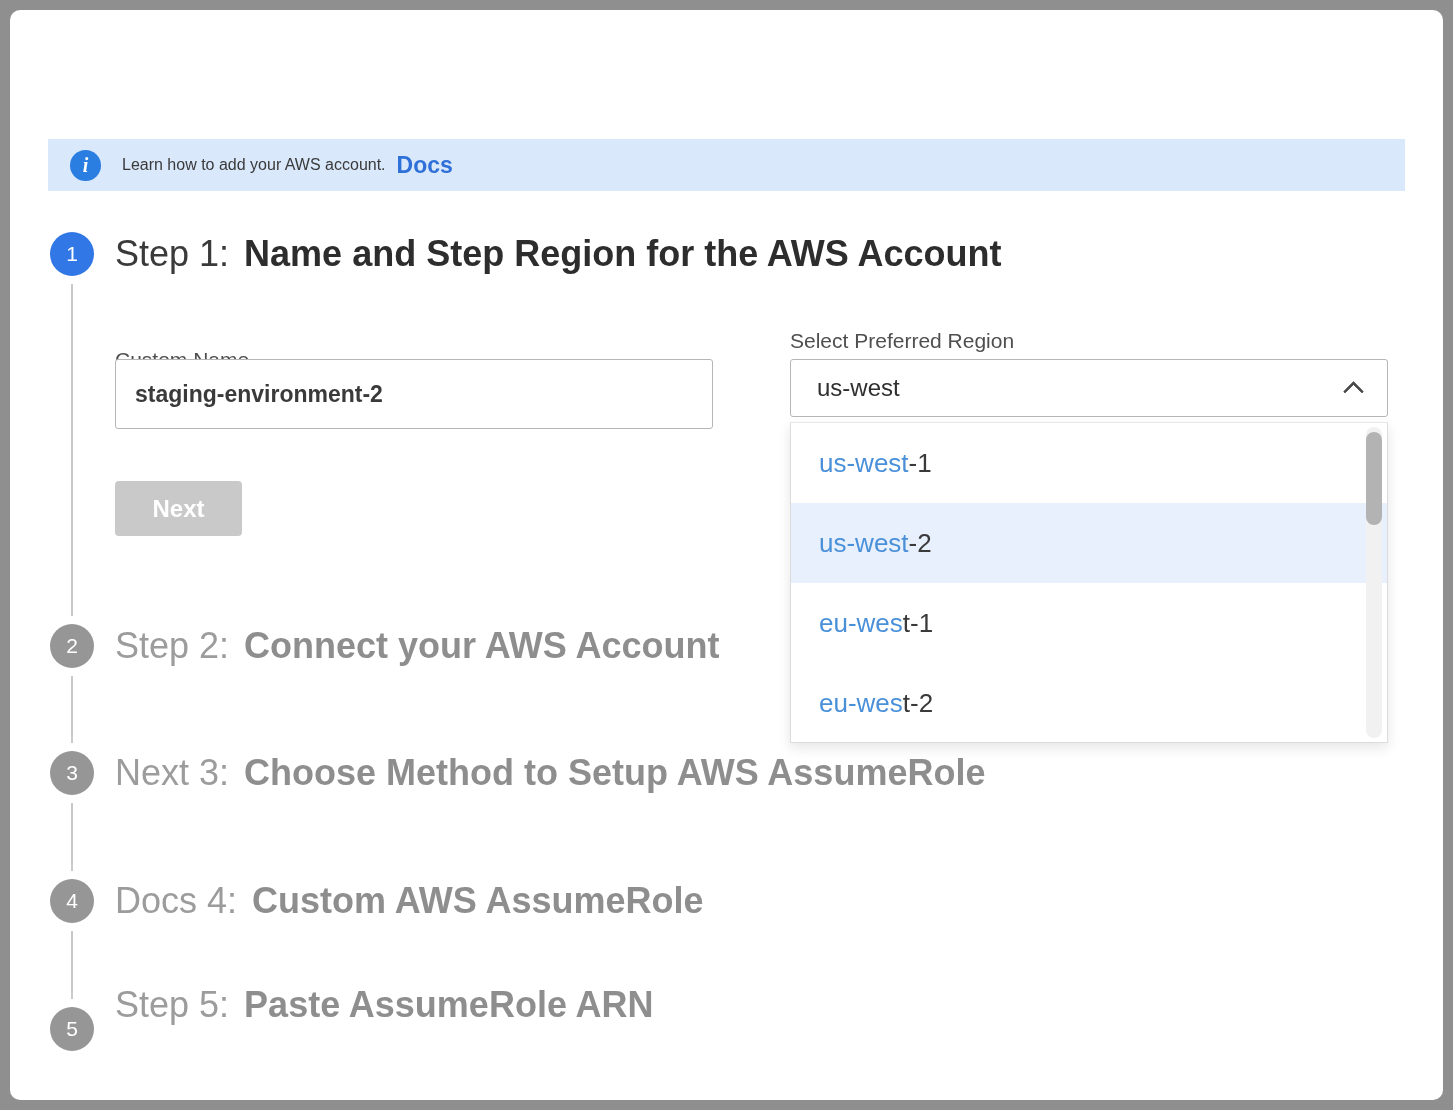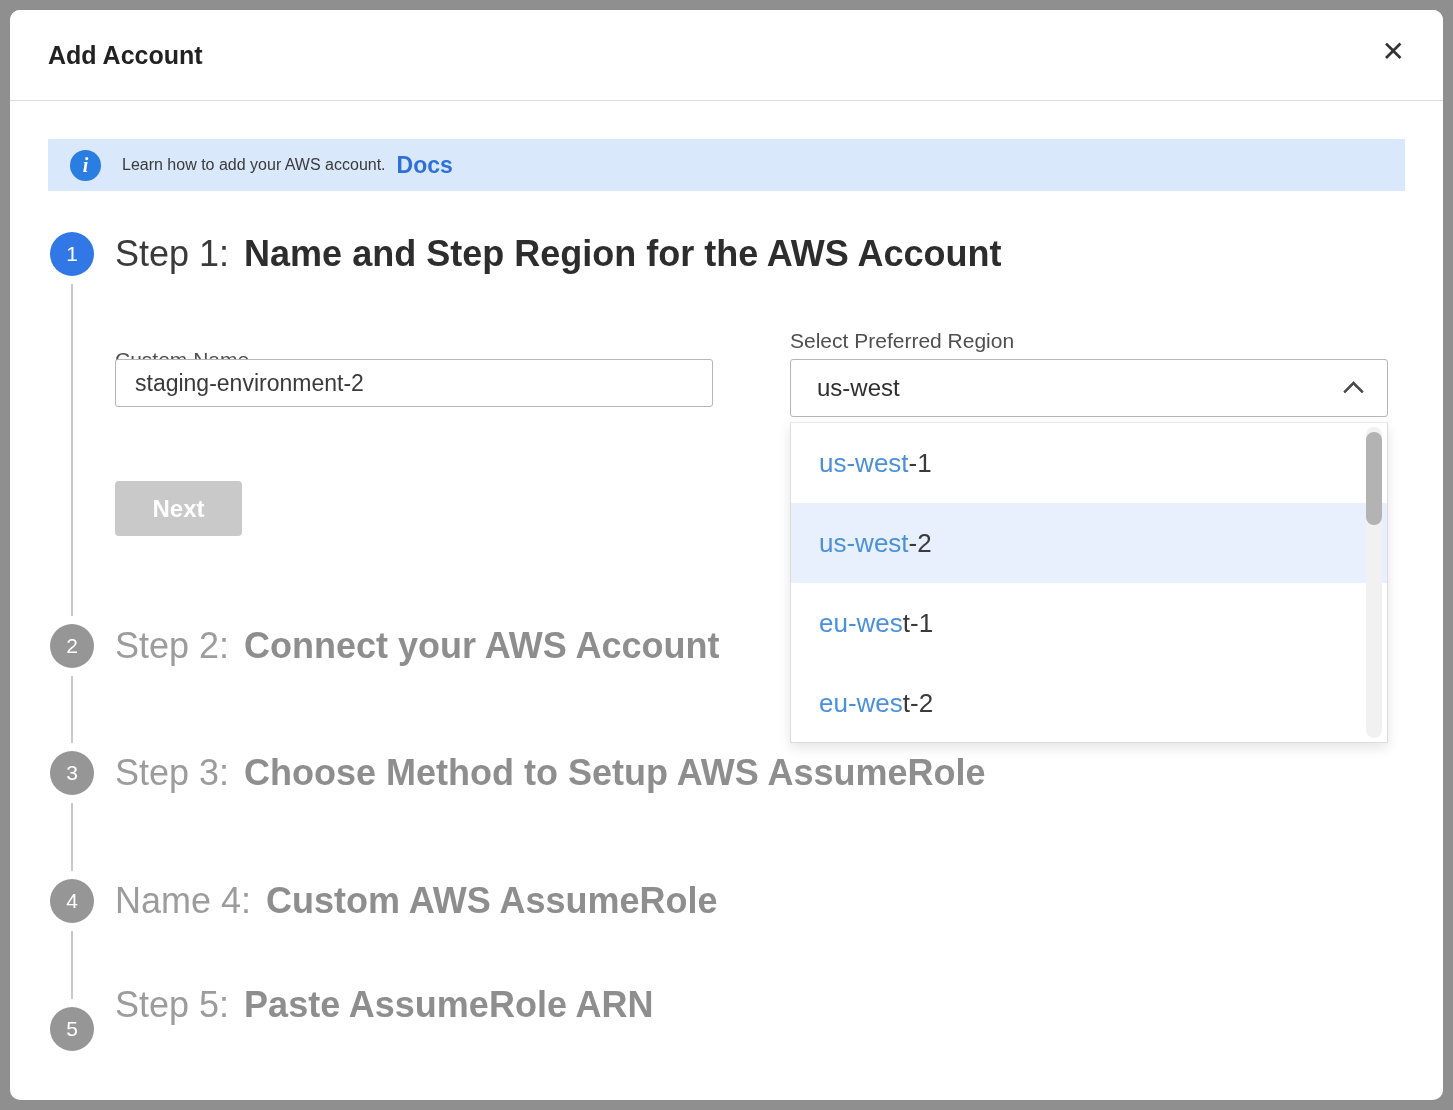--- a/index.html
+++ b/index.html
@@ -38,24 +38,24 @@
   .step-header .prefix { font-weight:400; }
   .step-header .title  { font-weight:700; margin-left:15px; }
   .step-header.active .prefix { color:#3a3a3a; }
   .step-header.active .title  { color:#2d2d2d; }
   .step-header.inactive .prefix { color:#9c9c9c; }
   .step-header.inactive .title  { color:#8e8e8e; }
   .connector { position:absolute; left:61px; width:2px; background:#c9c9c9; }
   
   .field-label { position:absolute; font-size:21px; color:#4f4f4f; }
   .text-input {
-    position:absolute; left:105px; top:349px; width:598px; height:48px;
+    position:absolute; left:105px; top:349px; width:598px; height:70px;
     border:1px solid #b6b6b6; border-radius:3px;
     font-size:23px; color:#3a3a3a; padding:0 19px;
-    font-family:"Liberation Sans", sans-serif; outline:none; background:#fff;
+    font-family:"Liberation Sans", sans-serif; outline:none; background:#fff;font-weight:bold;
   }
   .next-btn {
     position:absolute; left:105px; top:471px; width:127px; height:55px;
     background:#c9c9c9; border:none; border-radius:4px;
     color:#ffffff; font-size:24px; font-weight:700;
     font-family:"Liberation Sans", sans-serif; cursor:default;
   }
   .combobox {
     position:absolute; left:780px; top:349px; width:598px; height:58px;
     border:1px solid #b6b6b6; border-radius:3px; background:#fff;
@@ -78,24 +78,20 @@
   .option .match { color:#4a90d9; }
   .option .rest  { color:#3a3a3a; }
   .scroll-track { position:absolute; right:5px; top:4px; bottom:4px; width:16px; border-radius:8px; background:#f1f1f1; }
   .scroll-thumb { position:absolute; right:5px; top:9px; width:16px; height:93px; border-radius:8px; background:#b3b3b3; cursor:grab; }
 </style>
 </head>
 <body>
 
 <div class="modal">
 
-  <div class="modal-header">
-    <div class="modal-title">Add Account</div>
-    <div class="close-btn">✕</div>
-  </div>
 
   <div class="banner">
     <div class="info-icon">i</div>
     <span class="banner-text">Learn how to add your AWS account.</span>
     <a class="banner-link">Docs</a>
   </div>
 
   <div class="step-circle active" style="top:222px;">1</div>
   <div class="step-header active" style="top:222px;">
     <span class="prefix">Step 1:</span><span class="title">Name and Step Region for the AWS Account</span>
@@ -137,26 +133,26 @@
     <div class="scroll-thumb"></div>
   </div>
 
   <div class="step-circle inactive" style="top:614px;">2</div>
   <div class="step-header inactive" style="top:614px;">
     <span class="prefix">Step 2:</span><span class="title">Connect your AWS Account</span>
   </div>
 
   <div class="step-circle inactive" style="top:741px;">3</div>
   <div class="step-header inactive" style="top:741px;">
-    <span class="prefix">Step 3:</span><span class="title">Choose Method to Setup AWS AssumeRole</span>
+    <span class="prefix">Next 3:</span><span class="title">Choose Method to Setup AWS AssumeRole</span>
   </div>
 
   <div class="step-circle inactive" style="top:869px;">4</div>
   <div class="step-header inactive" style="top:869px;">
-    <span class="prefix">Name 4:</span><span class="title">Custom AWS AssumeRole</span>
+    <span class="prefix">Docs 4:</span><span class="title">Custom AWS AssumeRole</span>
   </div>
 
   <div class="step-circle inactive" style="top:997px;">5</div>
   <div class="step-header inactive" style="top:973px;">
     <span class="prefix">Step 5:</span><span class="title">Paste AssumeRole ARN</span>
   </div>
 
 </div>
 
 </body></html>

